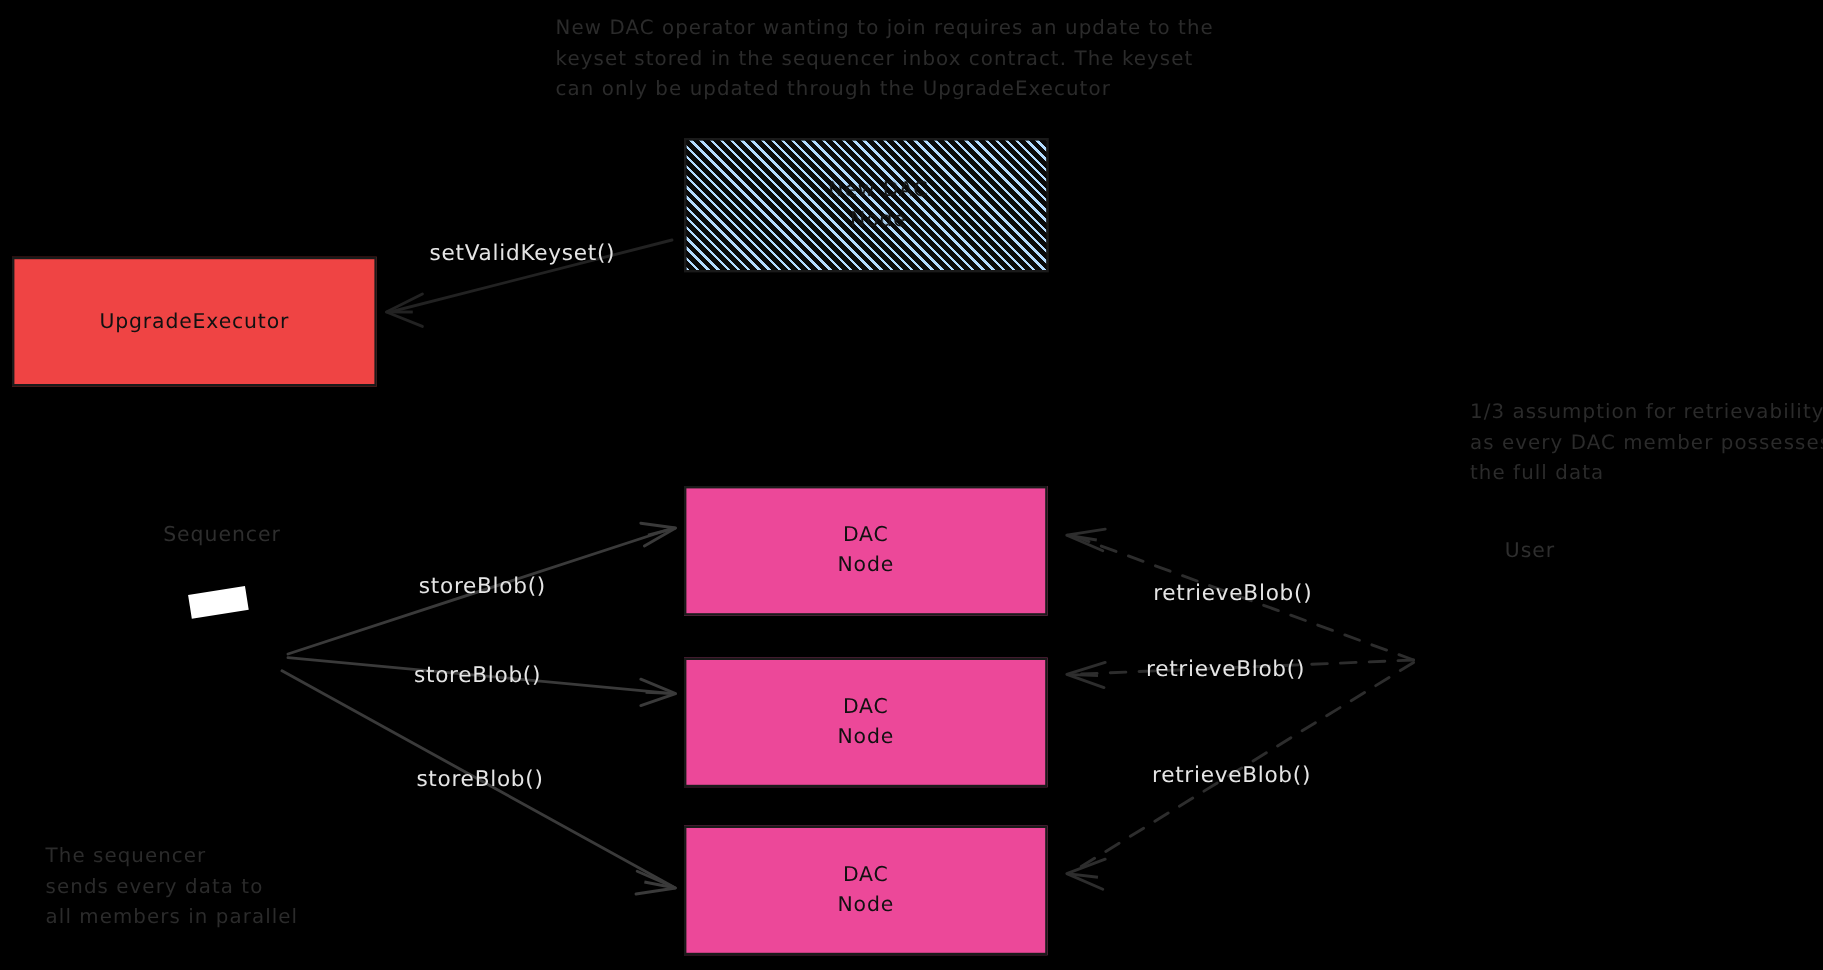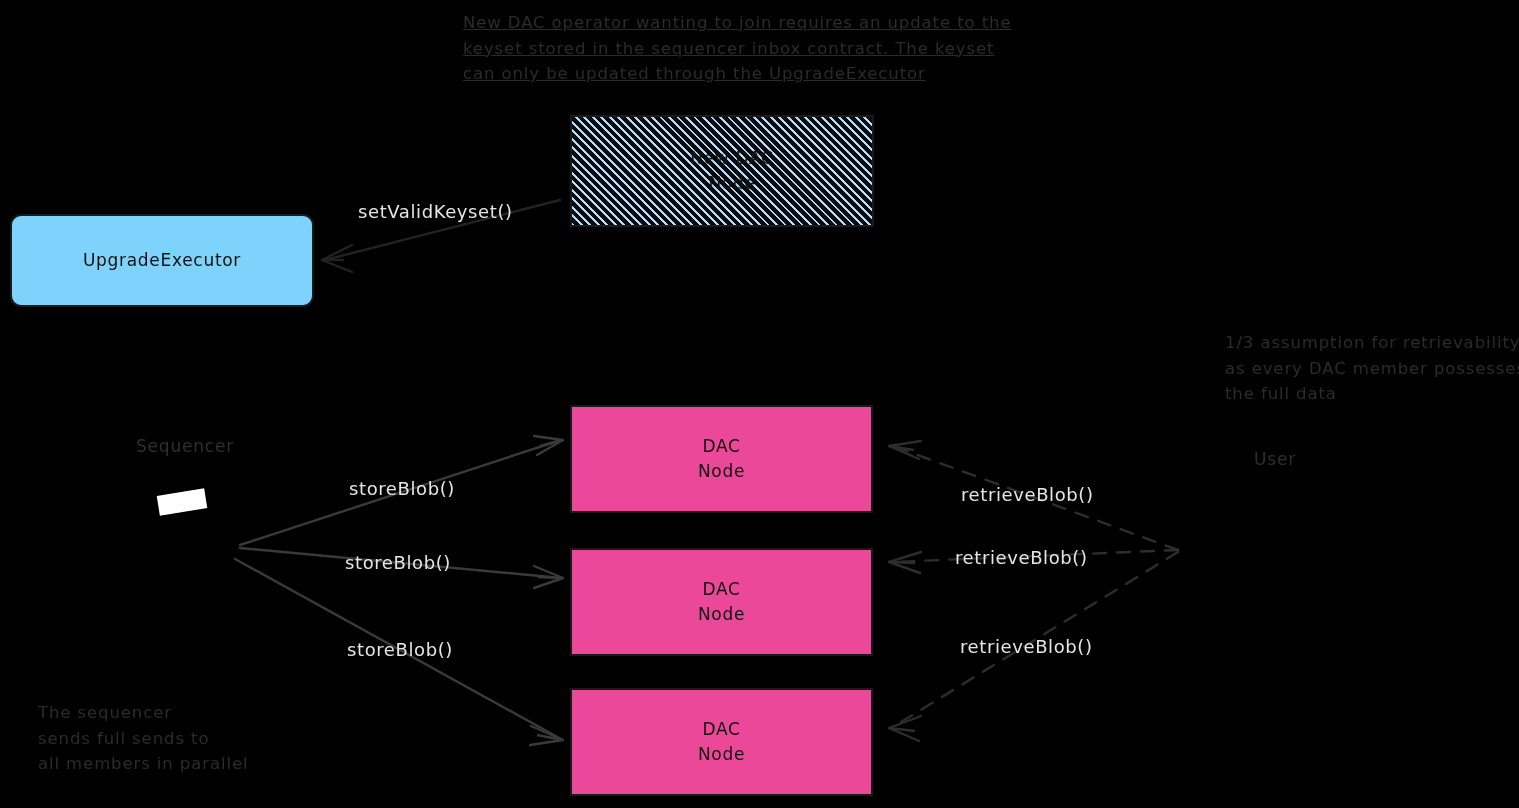--- a/index.html
+++ b/index.html
@@ -67,23 +67,22 @@
     font-size: 17px;
     line-height: 25px;
     letter-spacing: 0.7px;
     white-space: pre-line;
     font-family: "DejaVu Sans", sans-serif;
   }
   .box-upgrade {
     left: 10px;
     top: 214px;
     width: 304px;
-    height: 93px;
-    background: #7dd3fc;
-    border-radius: 11px;
+    height: 108px;
+    background: #ef4444;
   }
   .box-dac {
     left: 570px;
     width: 303px;
     height: 108px;
     background: #ec4899;
   }
   #dac-node-1 { top: 405px; }
   #dac-node-2 { top: 548px; }
   #dac-node-3 { top: 688px; }
@@ -111,21 +110,21 @@
     position: absolute;
     left: 158px;
     top: 492px;
     width: 48px;
     height: 20px;
     background: #ffffff;
     transform: rotate(-9deg);
   }
 
   
-  #note-keyset   { left: 463px; top: 10px;  width: 640px; text-decoration: underline; }
+  #note-keyset   { left: 463px; top: 10px;  width: 640px; }
   #note-onethird { left: 1177px; top: 330px; width: 340px; margin-left: 48px; }
   #note-parallel { left: 38px;  top: 700px; width: 280px; }
 
   
   #label-setvalidkeyset { left: 358px;  top: 201px; }
   #label-storeblob-1    { left: 349px;  top: 478px; }
   #label-storeblob-2    { left: 345px;  top: 552px; }
   #label-storeblob-3    { left: 347px;  top: 639px; }
   #label-retrieveblob-1 { left: 961px;  top: 484px; }
   #label-retrieveblob-2 { left: 955px;  top: 547px; }
@@ -186,21 +185,21 @@
 
   <div class="note" id="note-keyset">New DAC operator wanting to join requires an update to the
 keyset stored in the sequencer inbox contract. The keyset
 can only be updated through the UpgradeExecutor</div>
 
   <div class="note" id="note-onethird">1/3 assumption for retrievability,
 as every DAC member possesses
 the full data</div>
 
   <div class="note" id="note-parallel">The sequencer
-sends full sends to
+sends every data to
 all members in parallel</div>
 
   <div class="box box-newdac" id="new-dac-node">
     <span class="box-label">New DAC
 Node</span>
   </div>
 
   <div class="box box-upgrade" id="upgrade-executor">
     <span class="box-label">UpgradeExecutor</span>
   </div>

